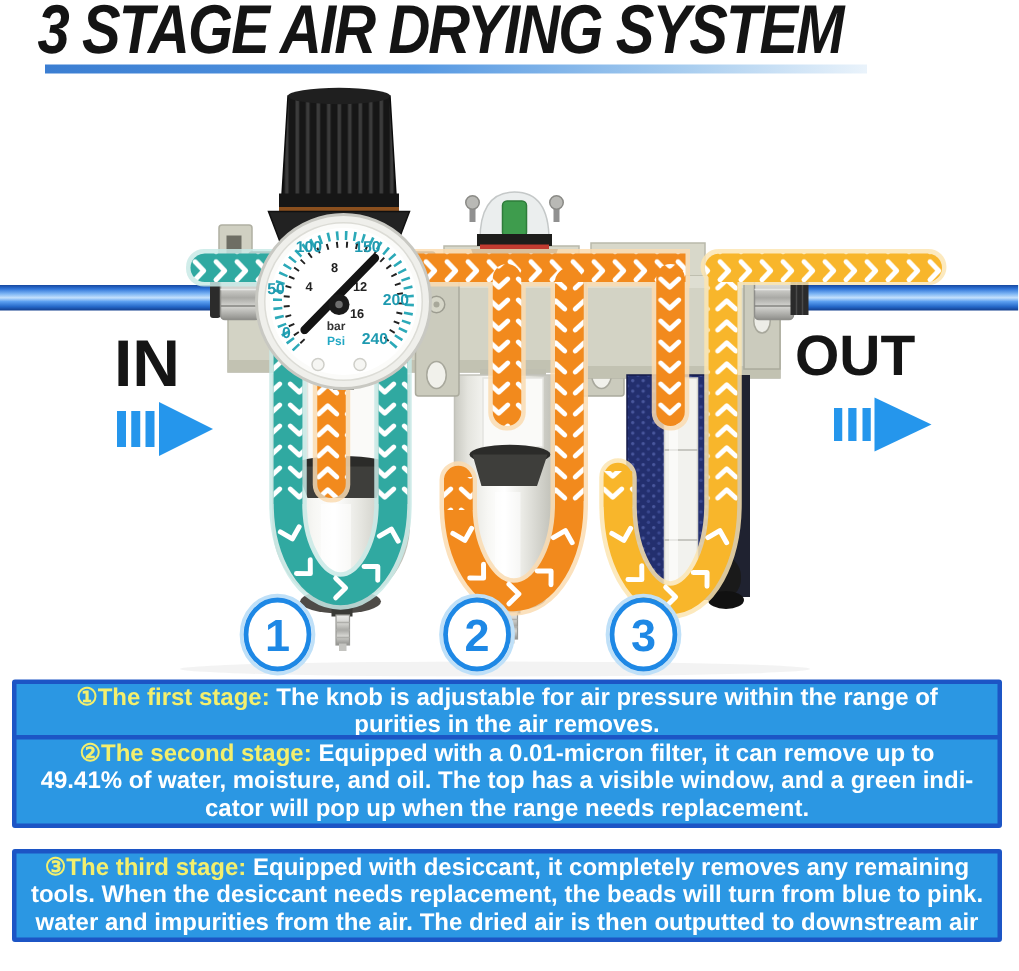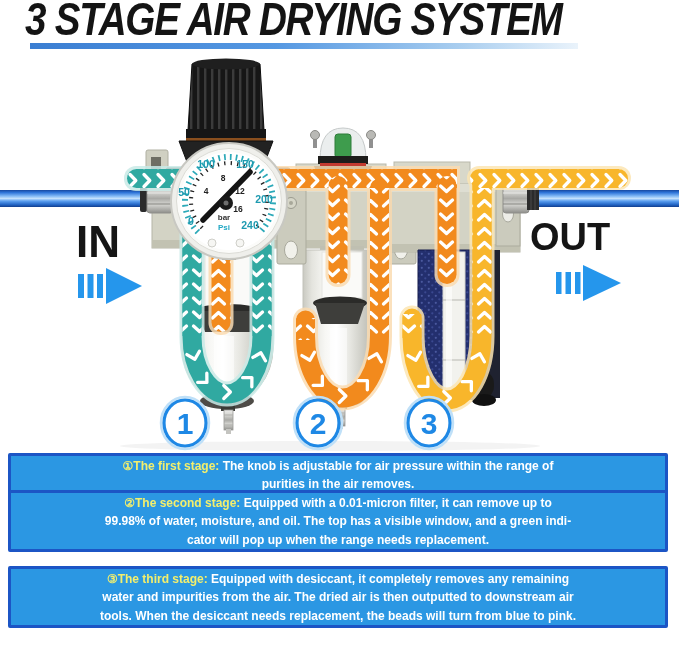--- a/index.html
+++ b/index.html
@@ -15,21 +15,21 @@
   }
   .title-underline{
     position:absolute;left:30px;top:43px;width:548px;height:6px;
     background:linear-gradient(to right,#3B7ED2 0%,#5598E2 45%,#A8CDEF 78%,#EAF3FB 100%);
   }
   .scene{position:absolute;left:0;top:0;}
   .stage-panel{
     position:absolute;left:8px;width:660px;height:62px;box-sizing:border-box;
     background:#2B97E3;border:3px solid #1C55C5;border-radius:2px;
     color:#ffffff;text-align:center;
-    font-weight:bold;font-size:12px;line-height:18.4px;padding-top:1px;
+    font-weight:bold;font-size:16px;line-height:18.4px;padding-top:1px;
   }
   .stage-panel .hl{color:#F3EF6D;}
   #panel1{top:453px;} #panel2{top:490px;} #panel3{top:566px;}
   svg text{font-family:"Liberation Sans",sans-serif;}
 </style>
 </head>
 <body>
 
 <header>
   <h1 class="page-title">3 STAGE AIR DRYING SYSTEM</h1>
@@ -344,20 +344,20 @@
     <text x="429" y="434" font-size="30" font-weight="bold" fill="#1E88E5" text-anchor="middle">3</text>
   </g>
 </svg>
 
 <div class="stage-panel" id="panel1">
   <div><span class="hl">①The first stage:</span><span> The knob is adjustable for air pressure within the range of</span></div>
   <div>purities in the air removes.</div>
 </div>
 <div class="stage-panel" id="panel2">
   <div><span class="hl">②The second stage:</span><span> Equipped with a 0.01-micron filter, it can remove up to</span></div>
-  <div>99.98% of water, moisture, and oil. The top has a visible window, and a green indi-</div>
+  <div>49.41% of water, moisture, and oil. The top has a visible window, and a green indi-</div>
   <div>cator will pop up when the range needs replacement.</div>
 </div>
 <div class="stage-panel" id="panel3">
   <div><span class="hl">③The third stage:</span><span> Equipped with desiccant, it completely removes any remaining</span></div>
+  <div>tools. When the desiccant needs replacement, the beads will turn from blue to pink.</div>
   <div>water and impurities from the air. The dried air is then outputted to downstream air</div>
-  <div>tools. When the desiccant needs replacement, the beads will turn from blue to pink.</div>
 </div>
 
 </body></html>

